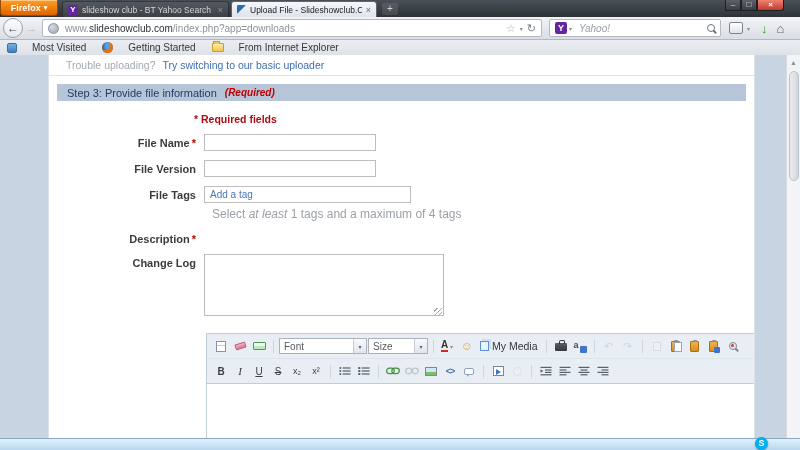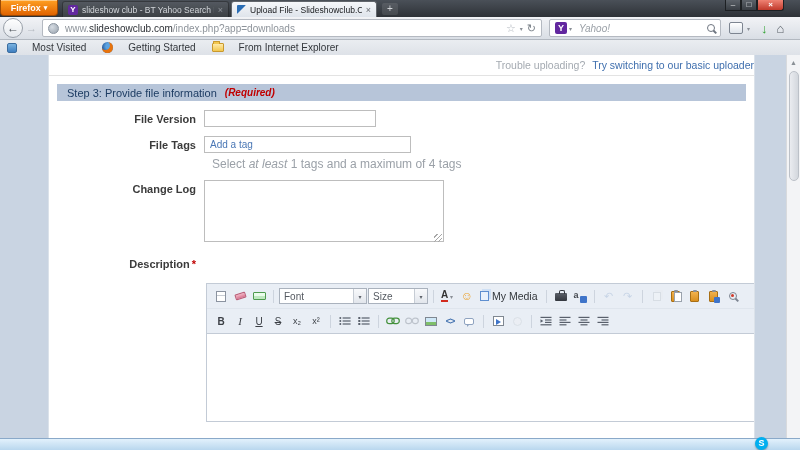--- a/index.html
+++ b/index.html
@@ -86,21 +86,21 @@
   .folder-icon { width:12px; height:9px; border:1px solid #c9992d; border-radius:1px;
     background:linear-gradient(#ffeaa9,#f2c74e); position:relative; }
   .folder-icon::before { content:""; position:absolute; top:-3px; left:0; width:5px; height:2px;
     background:#f2c74e; border:1px solid #c9992d; border-bottom:none; border-radius:1px 1px 0 0; }
 
   
   .viewport { position:absolute; top:55px; left:0; right:0; bottom:12px; background:#c9d4e2; }
   .pagebox { position:absolute; left:48px; top:0; width:707px; height:100%; background:#fff;
     border-left:1px solid #dbe2ea; border-right:1px solid #dbe2ea; overflow:hidden; }
   .trouble { height:21px; line-height:21px; padding-left:17px; font-size:10.5px;
-    color:#a4aab1; border-bottom:1px solid #e3e3e3; background:#fff;text-align:right; }
+    color:#a4aab1; border-bottom:1px solid #e3e3e3; background:#fff; }
   .trouble a { color:#3f6fae; text-decoration:none; margin-left:4px; }
   .stepbar { margin:8px 8px 0; height:17px; background:#b7c5d9; display:flex;
     align-items:center; padding-left:10px; gap:8px; }
   .step-title { font-size:11px; font-weight:normal; color:#1d3c63; }
   .step-req { font-size:10px; font-weight:bold; font-style:italic; color:#c00000; }
   .reqnote { margin:12px 0 0 145px; font-size:10.5px; font-weight:bold; color:#b00b10; }
   .frow { display:flex; align-items:flex-start; margin-top:9px; }
   .flabel { width:155px; text-align:right; padding:3px 8px 0 0; font-size:11px;
     font-weight:bold; color:#3b3b3b; white-space:nowrap; }
   .req-mark { color:#c00000; margin-left:2px; }
@@ -270,45 +270,50 @@
       <div class="trouble">
         <span>Trouble uploading?</span>
         <a href="#">Try switching to our basic uploader</a>
       </div>
 
       <div class="stepbar">
         <span class="step-title">Step 3: Provide file information</span>
         <span class="step-req">(Required)</span>
       </div>
 
-
+      <div class="reqnote">* Required fields</div>
+
+      <div class="frow">
+        <div class="flabel"><span>File Name</span><span class="req-mark">*</span></div>
+        <input class="tin" type="text" value="" style="">
+      </div>
 
       <div class="frow">
         <div class="flabel"><span>File Version</span></div>
         <input class="tin" type="text" value="" style="">
       </div>
 
       <div class="frow">
         <div class="flabel"><span>File Tags</span></div>
         <div class="tags-box">
           <span>Add a tag</span>
         </div>
       </div>
       <div class="thelp"><span>Select </span><em>at least</em><span> 1 tags and a maximum of 4 tags</span></div>
+
+      <div class="frow">
+        <div class="flabel"><span>Description</span><span class="req-mark">*</span></div>
+      </div>
 
       <div class="frow">
         <div class="flabel"><span>Change Log</span></div>
         <div class="clogwrap">
           <textarea class="clog" style=""></textarea>
           <span class="grip"></span>
         </div>
-      </div>
-
-      <div class="frow">
-        <div class="flabel"><span>Description</span><span class="req-mark">*</span></div>
       </div>
 
       <div class="editor">
         <div class="tb">
           <span class="ebtn">
               <span class="i-page"></span>
             </span>
           <span class="ebtn">
               <span class="i-eraser"></span>
             </span>

